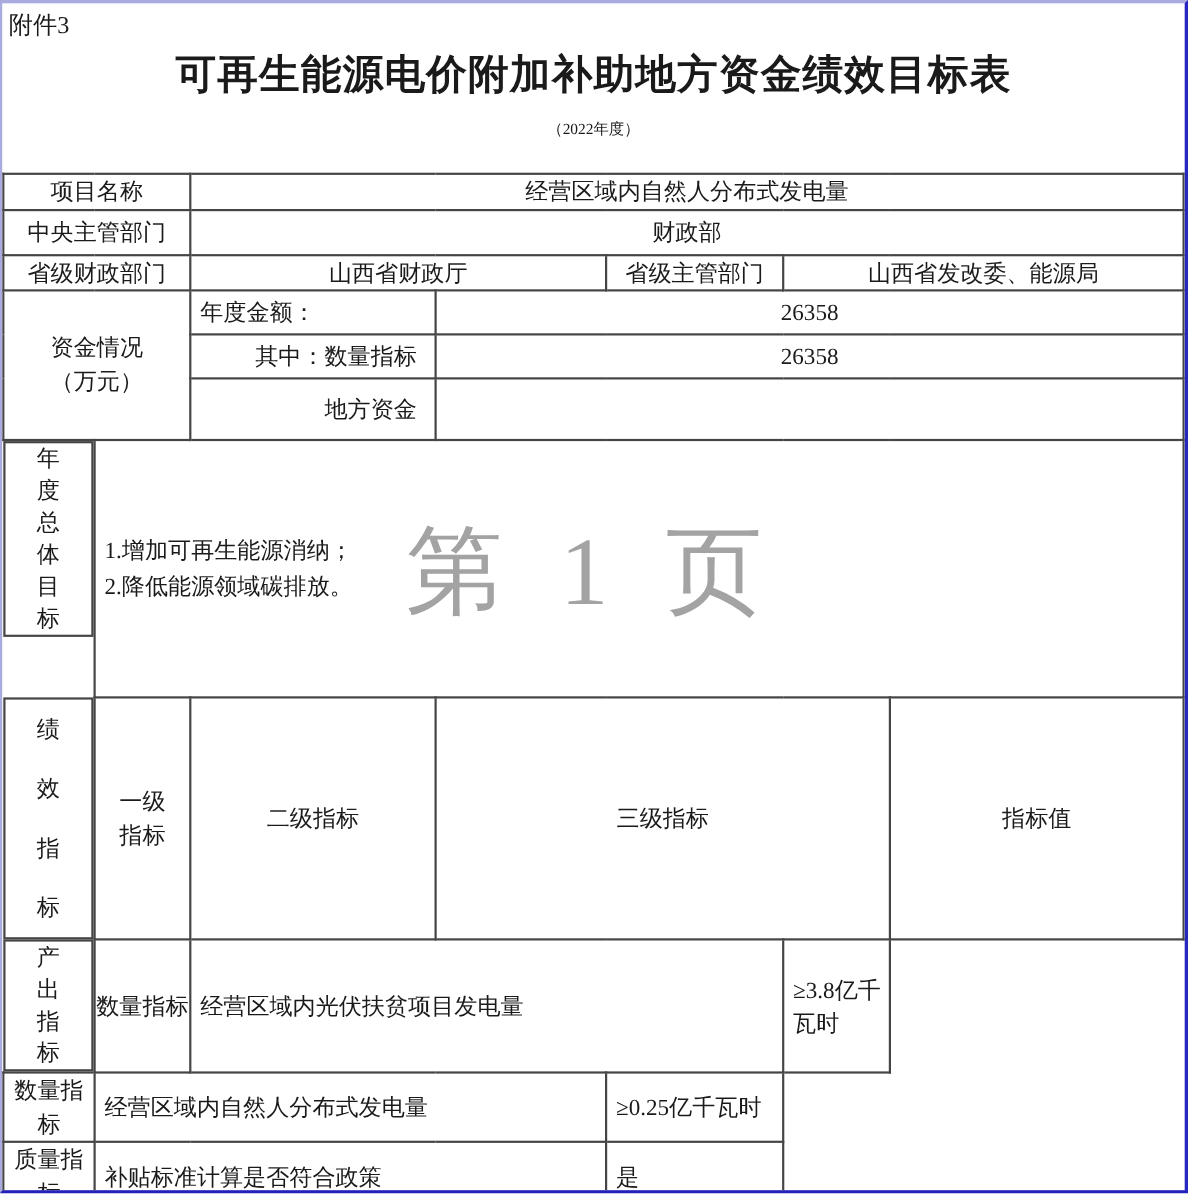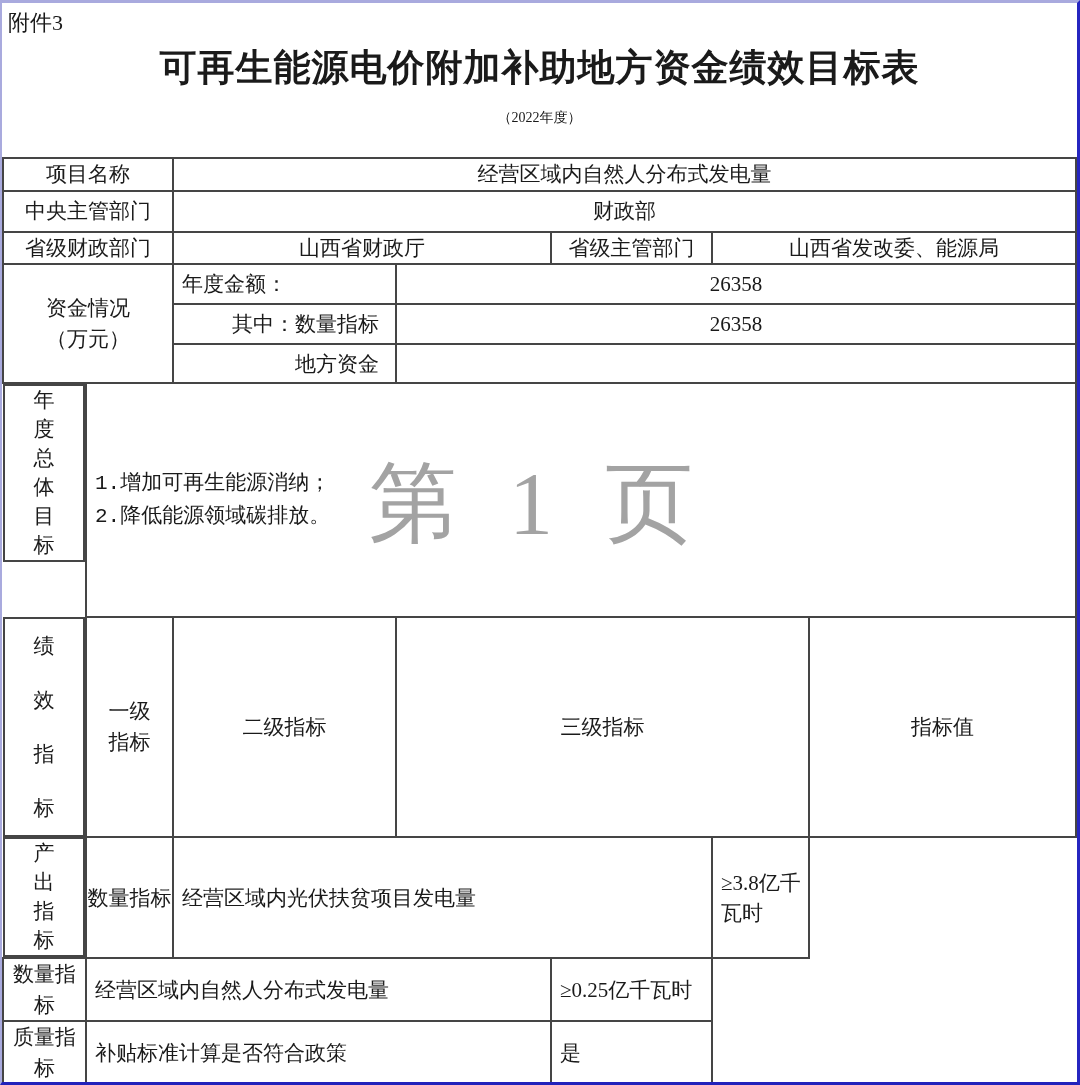--- a/index.html
+++ b/index.html
@@ -28,21 +28,21 @@
   .c { text-align:center; }
   .l { text-align:left; padding-left:8px !important;border-radius:16px; }
   .r { text-align:right; padding-right:16px !important; }
 
   .stack { display:flex; flex-direction:column; align-items:center; justify-content:center; }
   .goal-label .ch { line-height:29px; }
   .perf-label .ch { line-height:22px; margin:16px 0; }
   .output-label .ch { line-height:29px; }
 
   .goal-cell { position:relative; }
-  .goal-lines { padding-left:8px; font-size:21px; line-height:33px;font-family:Liberation Mono, monospace; }
+  .goal-lines { padding-left:8px; font-size:21px; line-height:33px; }
   .watermark {
     position:absolute; left:282px; top:74px; font-size:88px; line-height:1.05;
     color:#a3a3a3; display:flex; pointer-events:none;
   }
   .watermark span + span { margin-left:52px; }
   .two-line div { line-height:31px; }
 </style>
 </head>
 <body>
 
@@ -90,21 +90,21 @@
       </td>
       <td class="l">年度金额：</td>
       <td colspan="4" class="c">26358</td>
     </tr>
 
     <tr style="height:40px">
       <td class="r">其中：数量指标</td>
       <td colspan="4" class="c">26358</td>
     </tr>
 
-    <tr style="height:39px">
+    <tr style="height:56px">
       <td class="r">地方资金</td>
       <td colspan="4" class="c"></td>
     </tr>
 
     <tr style="height:234px">
       <td class="stack goal-label">
         <div class="ch">年</div>
         <div class="ch">度</div>
         <div class="ch">总</div>
         <div class="ch">体</div>

